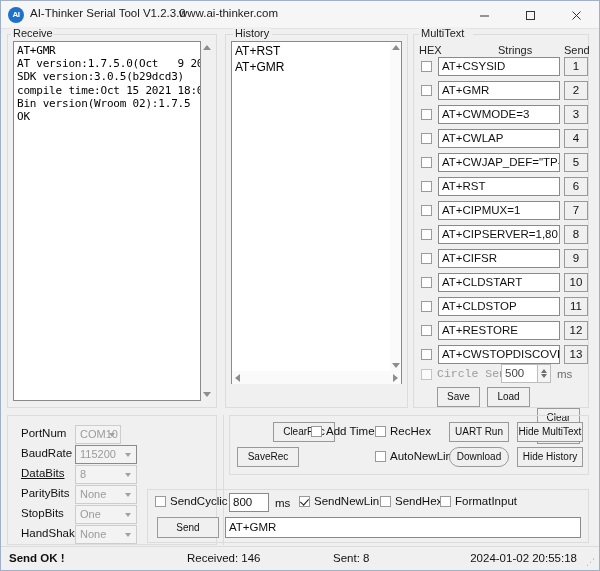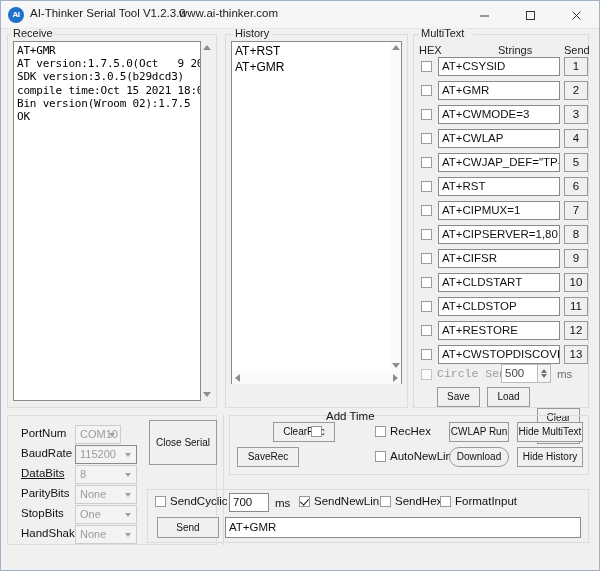--- a/index.html
+++ b/index.html
@@ -433,55 +433,61 @@
       <div class="combo" style="left: 74px; top: 464px; width: 62px;"><span>8</span><span class="chev"></span></div>
       <div class="lbl" style="left: 20px; top: 486px;">ParityBits</div>
       <div class="combo" style="left: 74px; top: 484px; width: 62px;"><span>None</span><span class="chev"></span></div>
       <div class="lbl" style="left: 20px; top: 506px;">StopBits</div>
       <div class="combo" style="left: 74px; top: 504px; width: 62px;"><span>One</span><span class="chev"></span></div>
       <div class="lbl" style="left: 20px; top: 526px;">HandShaking</div>
       <div class="combo" style="left: 74px; top: 524px; width: 62px;"><span>None</span><span class="chev"></span></div>
     </div>
 
   <div class="panelborder" style="left:222px; top:414px; width:1px; height:130px; border-width:0 0 0 1px;"></div>
-  <div class="btn" style="left:148px; top:419px; width:68px; height:45px; line-height:43px;">Close Serial</div>
 
   <div class="panelborder" style="left:228px; top:414px; width:360px; height:60px;"></div>
 
   <div class="btn" style="left:236px; top:421px; width:62px; height:20px; line-height:18px;margin-left:36px;">ClearRec</div>
   <div class="btn" style="left:236px; top:446px; width:62px; height:20px; line-height:18px;">SaveRec</div>
 
   <div class="cb" style="left:310px; top:425px;"></div>
-  <div class="chk-lbl" style="left:325px; top:409px;text-align:center;">Add Time</div>
+  <div class="chk-lbl" style="left:325px; top:424px;text-align:center;">Add Time</div>
 
   <div class="cb" style="left:374px; top:425px;"></div>
   <div class="chk-lbl" style="left:389px; top:424px;">RecHex</div>
 
   <div class="cb" style="left:374px; top:450px;"></div>
   <div class="chk-lbl" style="left:389px; top:449px;">AutoNewLine</div>
 
-  <div class="btn" style="left:448px; top:421px; width:60px; height:20px; line-height:18px;">CWLAP Run</div>
+  <div class="btn" style="left:448px; top:421px; width:60px; height:20px; line-height:18px;">UART Run</div>
   <div class="btn" style="left:448px; top:446px; width:60px; height:20px; line-height:18px;border-radius:10px;">Download</div>
 
   <div class="btn" style="left:516px; top:421px; width:66px; height:20px; line-height:18px;">Hide MultiText</div>
   <div class="btn" style="left:516px; top:446px; width:66px; height:20px; line-height:18px;">Hide History</div>
 
   <div class="panelborder" style="left:146px; top:488px; width:442px; height:54px;"></div>
 
   <div class="cb" style="left:154px; top:495px;"></div>
   <div class="chk-lbl" style="left:169px; top:494px;">SendCyclic</div>
-  <div class="numbox" style="left:228px; top:492px; width:40px;">700</div>
+  <div class="numbox" style="left:228px; top:492px; width:40px;">800</div>
   <div class="lbl" style="left:274px; top:496px;">ms</div>
 
   <div class="cb checked" style="left:298px; top:495px;"></div>
   <div class="chk-lbl" style="left:313px; top:494px;">SendNewLin</div>
 
   <div class="cb" style="left:379px; top:495px;"></div>
   <div class="chk-lbl" style="left:394px; top:494px;">SendHex</div>
 
   <div class="cb" style="left:439px; top:495px;"></div>
   <div class="chk-lbl" style="left:454px; top:494px;">FormatInput</div>
 
   <div class="btn" style="left:156px; top:516px; width:62px; height:21px; line-height:19px;">Send</div>
   <div class="numbox" style="left:224px; top:516px; width:356px; height:21px; line-height:19px;">AT+GMR</div>
 
+  <div class="statusbar">
+    <div class="status-item bold" style="left:8px;">Send OK !</div>
+    <div class="status-item" style="left:186px;">Received: 146</div>
+    <div class="status-item" style="left:332px;">Sent: 8</div>
+    <div class="status-item" style="right:22px;">2024-01-02 20:55:18</div>
+    <div class="grip">⋰</div>
+  </div>
 
 </div>
 
 </body></html>

